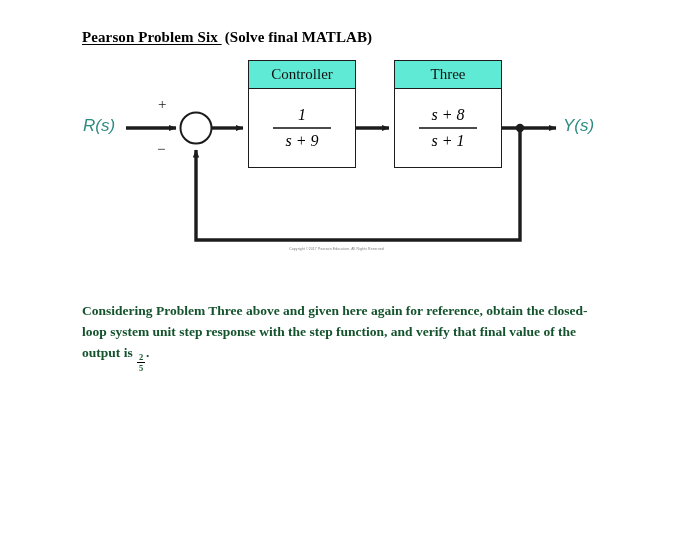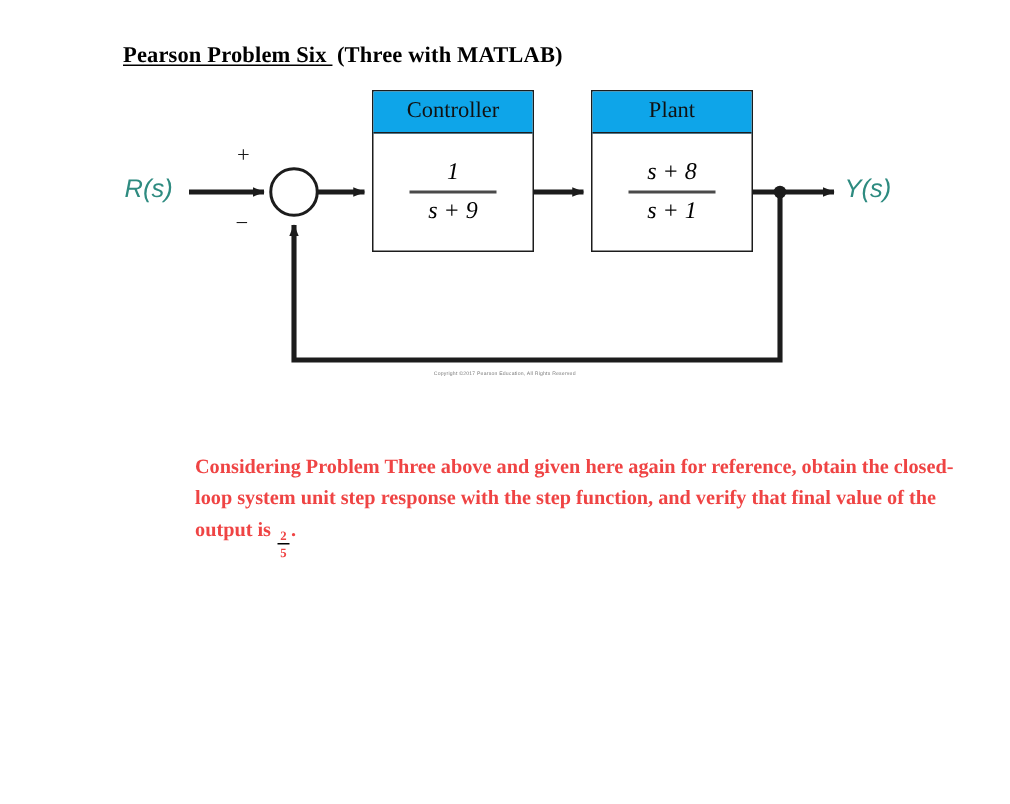--- a/index.html
+++ b/index.html
@@ -70,21 +70,21 @@
     box-sizing: border-box;
     border: 1.6px solid #1c1c1c;
     background: #ffffff;
   }
   #block-controller { left: 248px; top: 60px; width: 108px; height: 108px; }
   #block-plant      { left: 394px; top: 60px; width: 108px; height: 108px; }
 
   .block-header {
     box-sizing: border-box;
     height: 28px;
-    background: #0ea5e9;
+    background: #5eead4;
     border-bottom: 1.6px solid #1c1c1c;
     display: flex;
     align-items: center;
     justify-content: center;
     font-family: "Liberation Serif", serif;
     font-size: 15px;
     color: #111111;
   }
   .block-body {
     height: calc(100% - 28px);
@@ -129,22 +129,21 @@
   
   #question {
     position: absolute;
     left: 82px;
     top: 300px;
     width: 520px;
     font-family: "Liberation Serif", serif;
     font-size: 13.5px;
     font-weight: bold;
     line-height: 21px;
-    color: #ef4444;
-    margin-left: 48px;
+    color: #14532d;
   }
   #question .frac {
     font-style: normal;
     font-weight: bold;
     font-size: 8.5px;
     vertical-align: -3px;
     line-height: 1.05;
     margin: 0 1px;
   }
   #question .frac .bar {
@@ -153,21 +152,21 @@
     background: #000;
     margin: 0.5px 0;
   }
   #question .frac .num,
   #question .frac .den { padding: 0; }
 </style>
 </head>
 <body>
 
 <div id="title-line">
-  <span id="title-main">Pearson Problem Six </span><span id="title-sub">(Three with MATLAB)</span>
+  <span id="title-main">Pearson Problem Six </span><span id="title-sub">(Solve final MATLAB)</span>
 </div>
 
 <div id="diagram">
 
   <svg width="673" height="290" viewBox="0 0 673 290">
     <defs>
       <marker id="arrow" markerWidth="9" markerHeight="9" refX="7.5" refY="3.2" orient="auto" markerUnits="userSpaceOnUse">
         <path d="M0,0 L8,3.2 L0,6.4 z" fill="#1c1c1c"></path>
       </marker>
     </defs>
@@ -198,21 +197,21 @@
     <div class="block-body">
       <span class="frac">
         <span class="num">1</span>
         <span class="bar"></span>
         <span class="den">s + 9</span>
       </span>
     </div>
   </div>
 
   <div class="block" id="block-plant">
-    <div class="block-header">Plant</div>
+    <div class="block-header">Three</div>
     <div class="block-body">
       <span class="frac">
         <span class="num">s + 8</span>
         <span class="bar"></span>
         <span class="den">s + 1</span>
       </span>
     </div>
   </div>
 
   <div id="copyright">Copyright ©2017 Pearson Education, All Rights Reserved</div>

